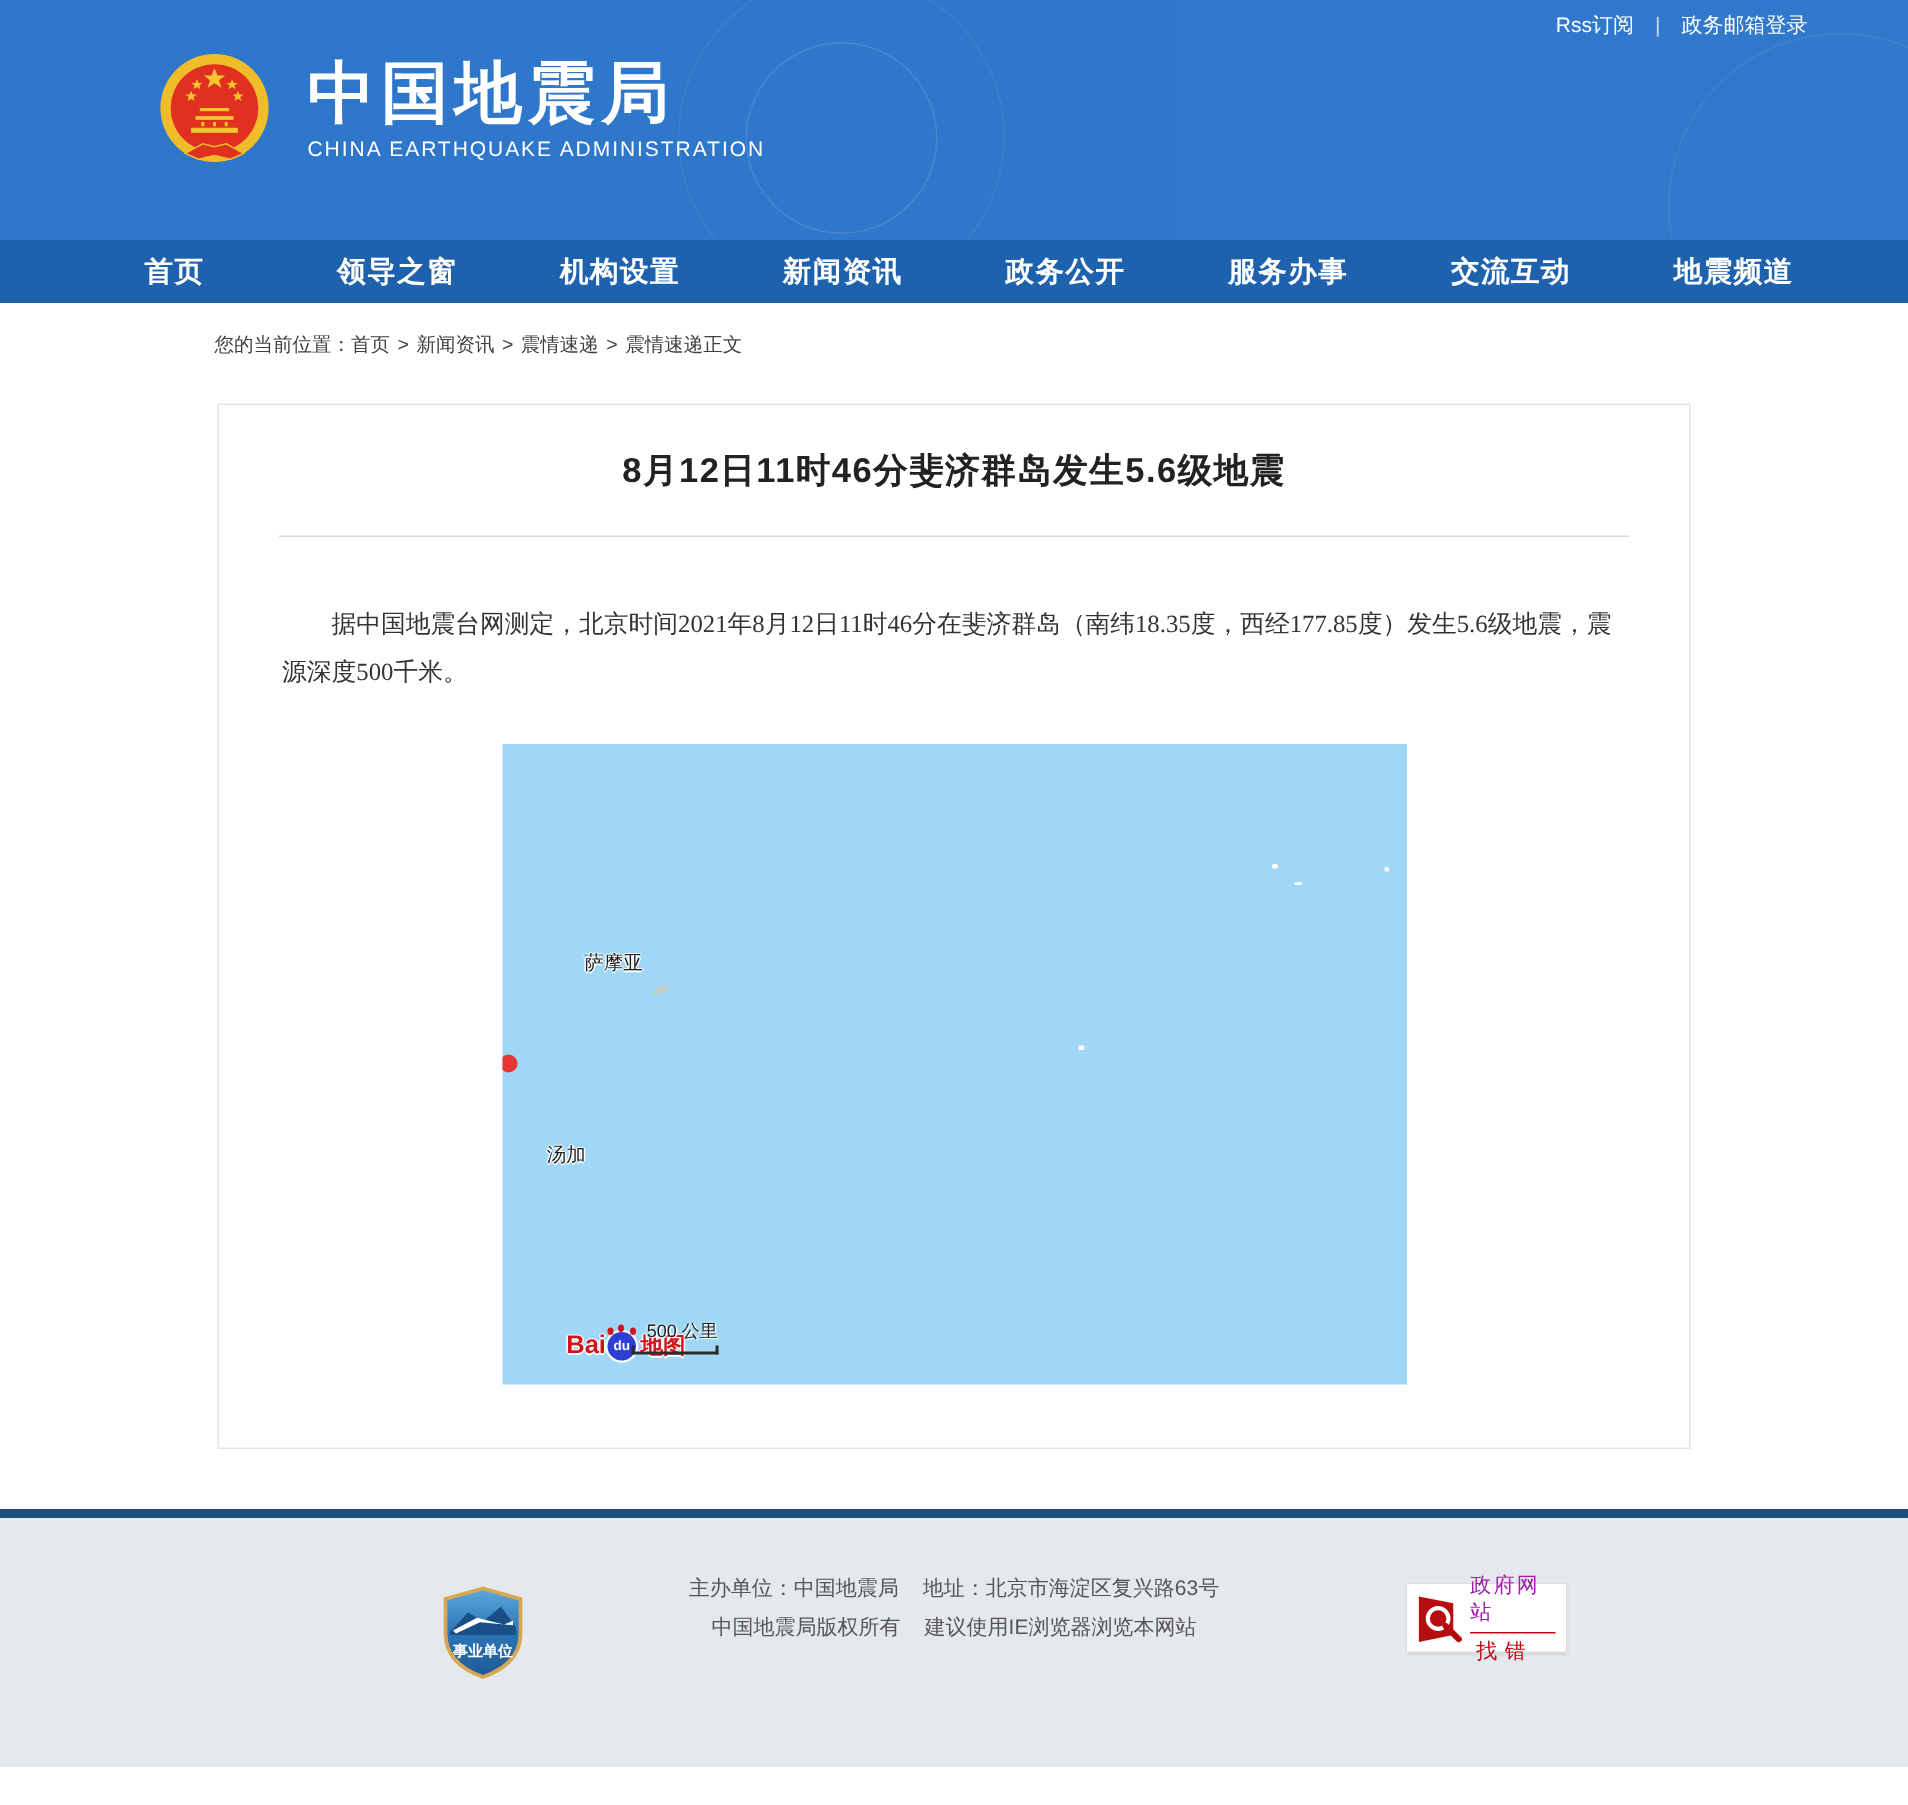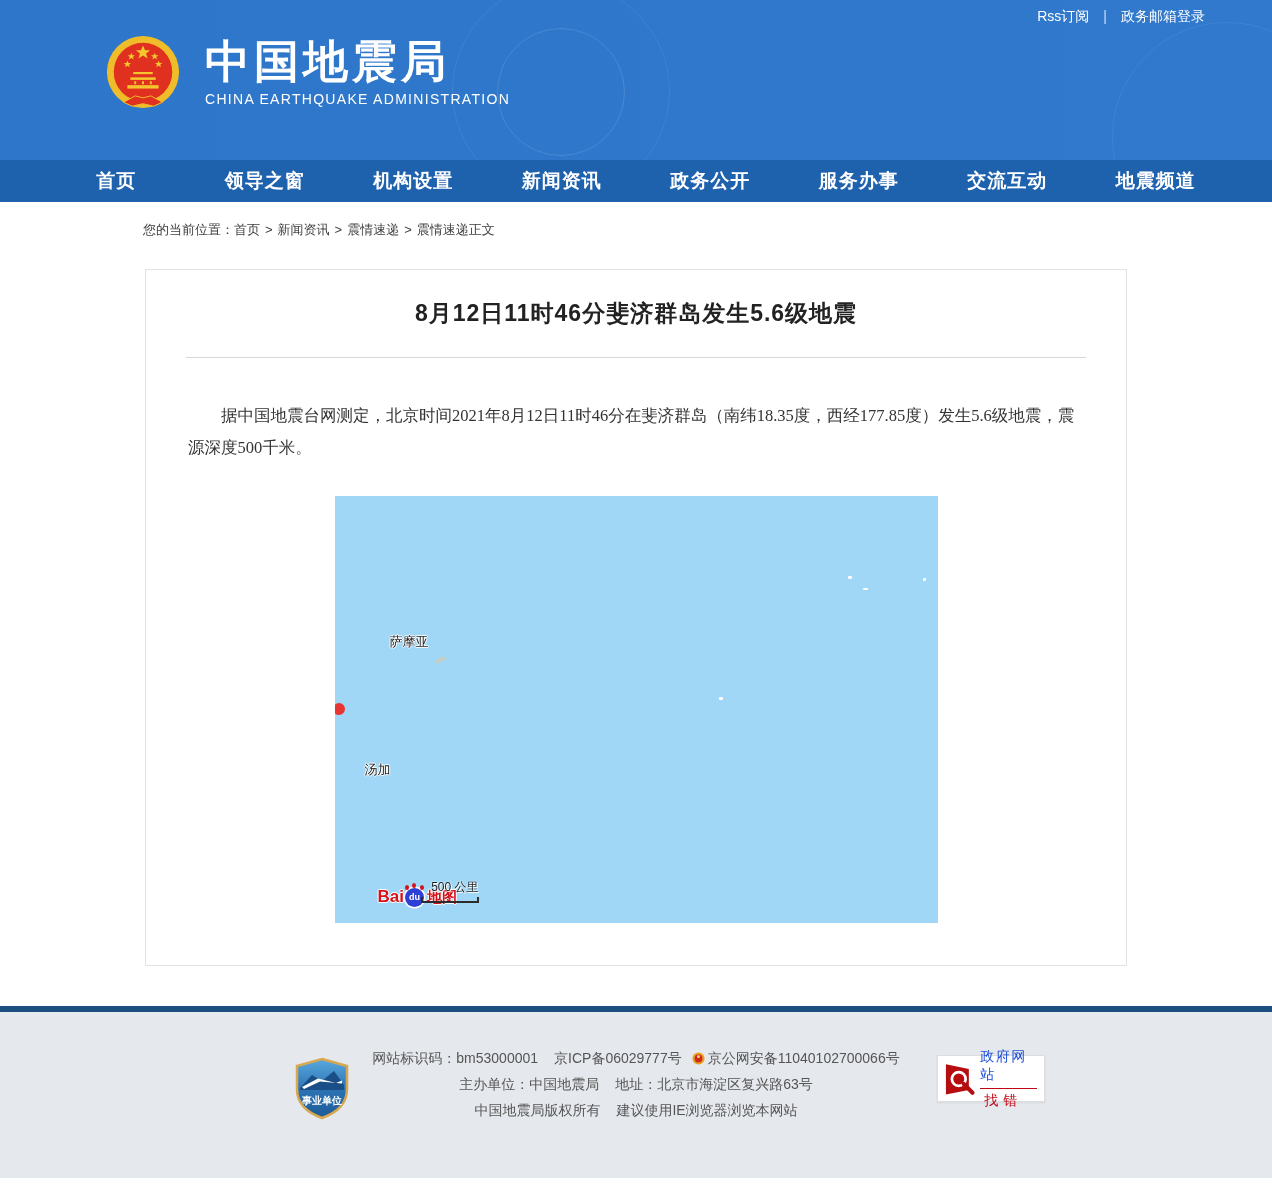--- a/index.html
+++ b/index.html
@@ -101,21 +101,21 @@
 
   .shield-badge { position:absolute; left:292px; top:45px; display:block; }
 
   .error-badge {
     position:absolute; right:227px; top:43px; width:108px; height:47px;
     background:#fff; border:1px solid #ddd; box-shadow:0 1px 2px rgba(0,0,0,0.08);
     display:flex; align-items:center; padding:0 7px;
   }
   .eb-text { margin-left:4px; }
   .eb-line1 {
-    display:block; color:#1d4ed8; font-size:14px; letter-spacing:1.5px;
+    display:block; color:#a21caf; font-size:14px; letter-spacing:1.5px;
     border-bottom:1px solid #c00714; padding-bottom:4px;
   }
   .eb-line2 { display:block; color:#c00714; font-size:14px; letter-spacing:5px; padding:3px 0 0 4px; }
 </style>
 </head>
 <body>
 
 <div class="header">
   <div class="deco-circle dc1"></div>
   <div class="deco-circle dc2"></div>
@@ -214,27 +214,20 @@
       </defs>
       <path d="M30,2 L55,9 V32 C55,47 44,56 30,61 C16,56 5,47 5,32 V9 Z" fill="url(#shg)" stroke="#d8a850" stroke-width="2.5"></path>
       <path d="M8,31 L20,18 L30,24 L42,14 L52,28 L52,33 L8,33 Z" fill="#1a4e86"></path>
       <path d="M10,30 L26,21.5 L44,26 L50,23.5 L50,26.5 L28,24.5 L12,32 Z" fill="#ffffff"></path>
       <text x="30" y="47" text-anchor="middle" font-size="10" font-weight="bold" fill="#ffffff">事业单位</text>
     </svg>
   </a>
 
   <div class="footer-center">
     <div class="f-row">
-      <span>网站标识码：bm53000001</span><span class="f-gap"></span><a>京ICP备06029777号</a><svg class="police-icon" width="13" height="13" viewBox="0 0 14 14">
-          <circle cx="7" cy="7" r="6.5" fill="#e8a11f"></circle>
-          <circle cx="7" cy="7" r="4.2" fill="#cf2a22"></circle>
-          <circle cx="7" cy="5" r="1.5" fill="#f7df8b"></circle>
-        </svg><a>京公网安备11040102700066号</a>
-    </div>
-    <div class="f-row">
       <span>主办单位：中国地震局</span><span class="f-gap"></span><span>地址：北京市海淀区复兴路63号</span>
     </div>
     <div class="f-row">
       <span>中国地震局版权所有</span><span class="f-gap"></span><span>建议使用IE浏览器浏览本网站</span>
     </div>
   </div>
 
   <a class="error-badge">
     <svg width="34" height="38" viewBox="0 0 34 38">
       <polygon points="1,3 26,8 26,31 1,36" fill="#b50d10"></polygon>

